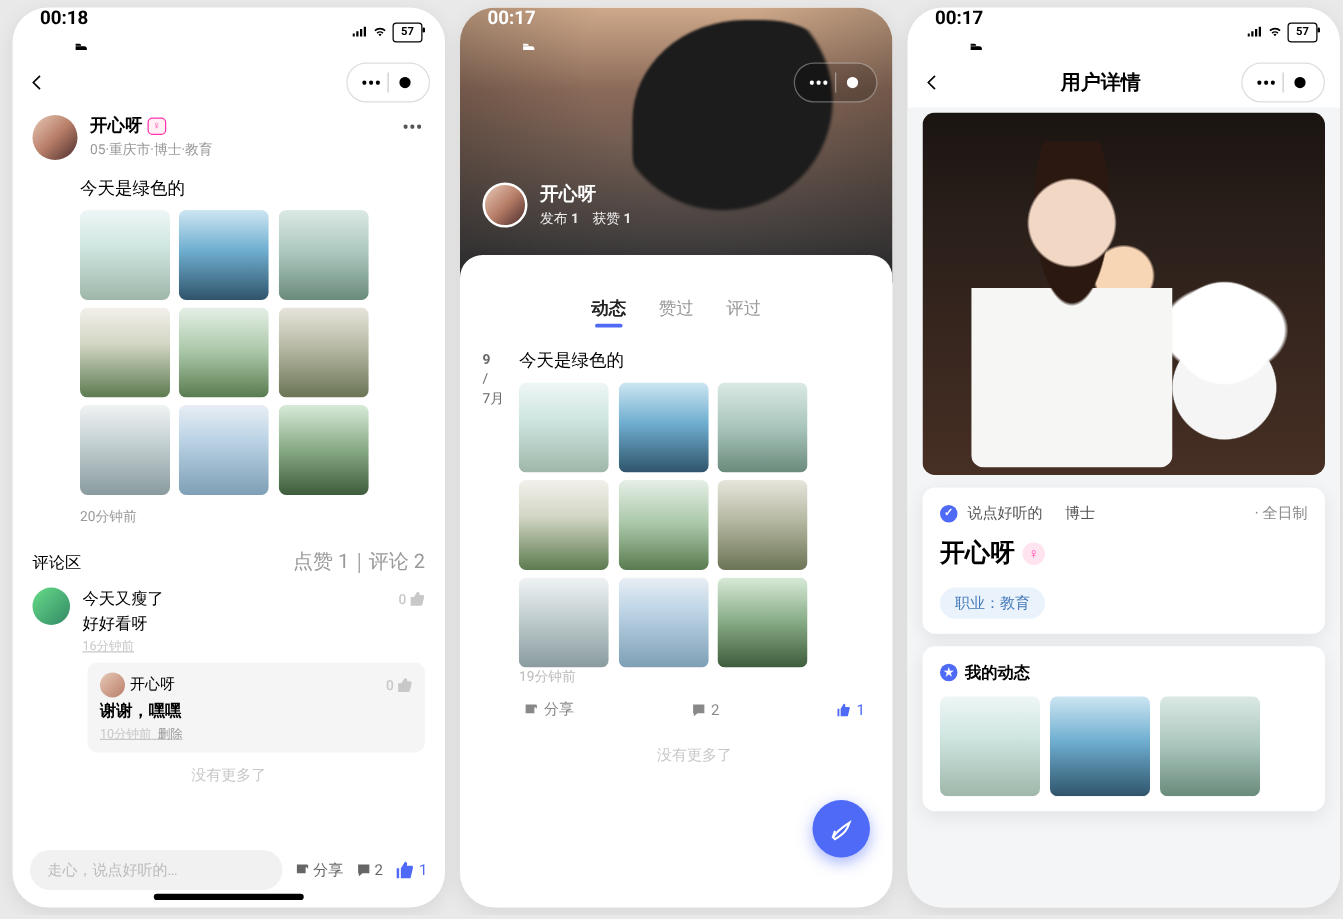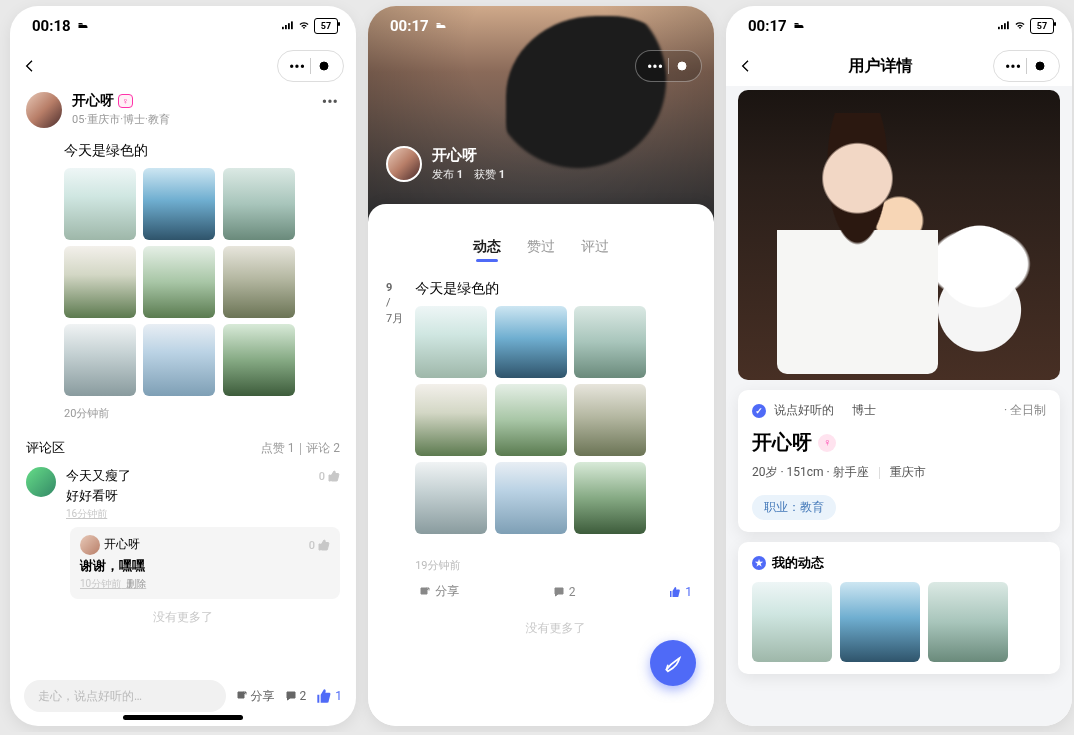--- a/index.html
+++ b/index.html
@@ -48,21 +48,21 @@
     justify-content:space-between;
     height:40px;
     padding:0 18px 0 22px;
     font-size:15px;
     font-weight:700;
     color:#000;
     position:relative;
     z-index:3;
   }
   .statusbar.light{color:#fff;}
-  .sb-left{display:flex;align-items:flex-start;gap:6px;}
+  .sb-left{display:flex;align-items:flex-end;gap:6px;flex-direction:column;}
   .sb-right{display:flex;align-items:center;gap:4px;}
   .battery{display:flex;align-items:center;gap:2px;font-size:10px;font-weight:700;}
   .batt-box{position:relative;width:24px;height:16px;border:1.5px solid currentColor;border-radius:3px;display:flex;align-items:center;justify-content:center;}
   .batt-box::after{content:"";position:absolute;right:-3px;top:3px;width:2px;height:4px;background:currentColor;border-radius:1px;}
   .batt-num{font-size:9px;line-height:1;}
   
   
   .nav{
     display:flex;align-items:center;justify-content:space-between;
     height:40px;padding:0 12px 0 12px;position:relative;z-index:3;
@@ -101,21 +101,21 @@
   .s1-head .meta{flex:1;}
   .uname{font-size:14px;font-weight:600;display:flex;align-items:center;gap:4px;}
   .uname .tag{display:inline-block;border:1px solid #f3a;background:#fff0f6;color:#f3a;font-size:9px;padding:0 3px;border-radius:4px;line-height:12px;}
   .sub{color:var(--grey);font-size:11px;margin-top:2px;}
   .dots{color:#555;font-size:16px;padding:0 2px;}
   .caption{font-size:14px;margin:12px 0 8px 38px;}
   .s1-grid{margin-left:38px;width:232px;}
   .s1-grid .tile{width:72px;height:72px;}
   .time{color:var(--grey);font-size:11px;margin:10px 0 0 38px;}
   .s1-comm-h{display:flex;justify-content:space-between;align-items:center;margin-top:18px;font-size:13px;}
-  .s1-comm-h .r{color:var(--grey);font-size:12px;}
+  .s1-comm-h .r{color:var(--grey);font-size:16px;}
   .comment{display:flex;gap:10px;margin-top:10px;}
   .comment .body{flex:1;}
   .cname{font-size:13px;font-weight:500;display:flex;justify-content:space-between;align-items:center;}
   .like0{color:var(--light);font-size:11px;display:flex;align-items:center;gap:3px;}
   .ctext{font-size:13px;margin-top:2px;}
   .ctime{font-size:10px;color:var(--light);margin-top:2px;text-decoration:underline;}
   .reply{margin:6px 0 0 44px;background:#f5f5f5;border-radius:8px;padding:8px 10px;}
   .reply .rav{width:20px;height:20px;border-radius:50%;background:linear-gradient(135deg,#e8c9b8,#b87e68);display:inline-block;vertical-align:middle;margin-right:4px;}
   .nomore{text-align:center;color:var(--light);font-size:12px;margin-top:10px;}
   
@@ -429,21 +429,21 @@
           <div class="tile">
                 <div class="pic pic7"></div>
               </div>
           <div class="tile">
                 <div class="pic pic8"></div>
               </div>
           <div class="tile">
                 <div class="pic pic9"></div>
               </div>
         </div>
-        <div style="font-size:11px;color:#bbb;margin-top:24px">19分钟前</div>
+        <div style="font-size:11px;color:#bbb;margin-top:0">19分钟前</div>
         <div class="s2-actions">
           <span class="a">
                 <svg class="svgi sm" viewBox="0 0 24 24" fill="none" stroke="currentColor" stroke-width="2">
                   <path d="M4 4h12v12H4zM16 8l4-4M20 4v5M20 4h-5"></path>
                 </svg>
                 <span>分享</span>
               </span>
           <span class="a">
                 <svg class="svgi sm" viewBox="0 0 24 24" fill="none" stroke="currentColor" stroke-width="2">
                   <path d="M4 4h16v12H10l-5 4v-4H4z"></path>
@@ -525,25 +525,20 @@
       <div class="s3-badgeline">
         <span class="bcheck">✓</span>
         <span>说点好听的</span>
         <span style="margin-left:10px">博士</span>
         <span class="r">· 全日制</span>
       </div>
       <div class="s3-name">
         <span>开心呀</span>
         <span class="genderbadge">♀</span>
       </div>
-      <div class="s3-attrs">
-        <span>20岁 · 151cm · 射手座</span>
-        <span class="vline"></span>
-        <span>重庆市</span>
-      </div>
       <span class="chip">职业：教育</span>
     </div>
 
     <div class="s3-card">
       <div class="s3-dynhdr">
         <span class="star">★</span>
         <span>我的动态</span>
       </div>
       <div class="s3-thumbs">
         <div class="tile">

